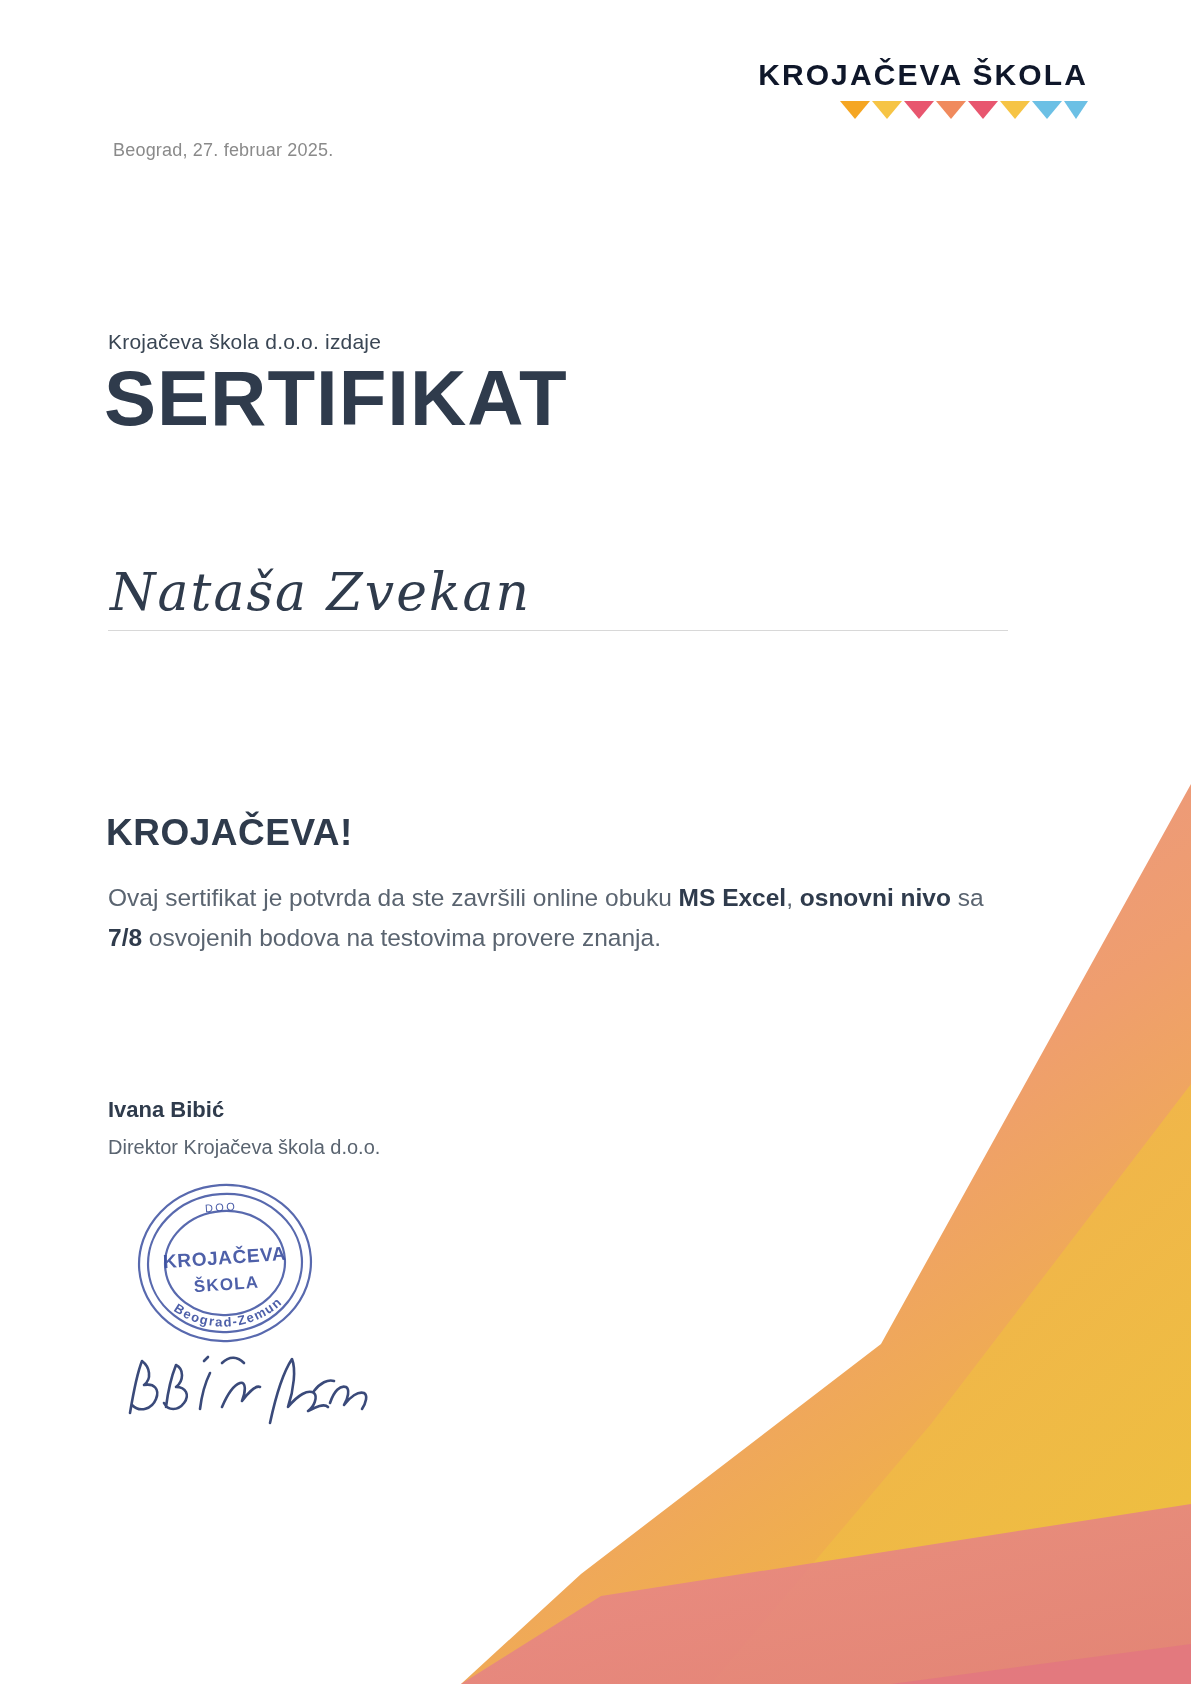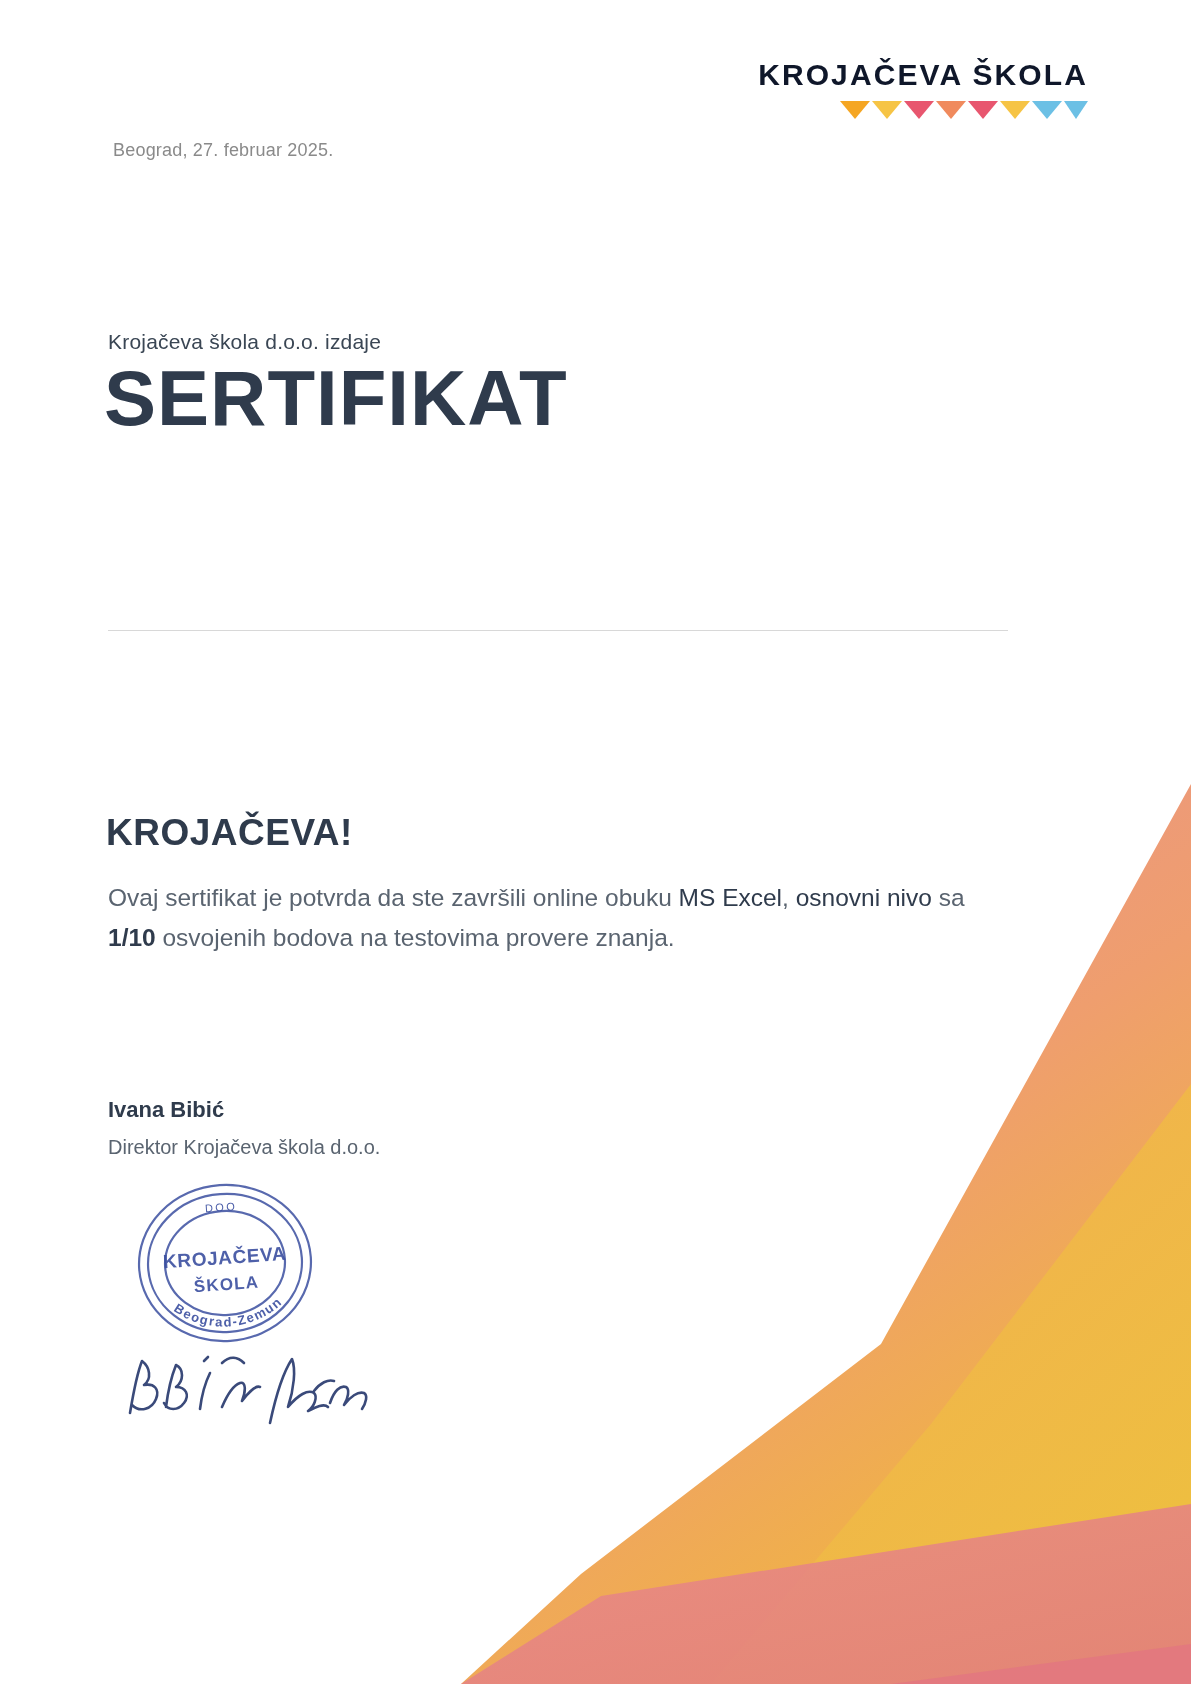--- a/index.html
+++ b/index.html
@@ -122,21 +122,21 @@
   }
   .body-text {
     position: absolute;
     left: 108px;
     top: 878px;
     width: 880px;
     font-size: 24.5px;
     line-height: 1.62;
     color: #5a6470;
   }
-  .body-text b { color: #2f3b4c; font-weight: 400; }
+  .body-text b { color: #2f3b4c; font-weight: 700; }
   .score { color: #2f3b4c; font-weight: 700; }
 
   
   .sig-name {
     position: absolute;
     left: 108px;
     top: 1097px;
     font-size: 22px;
     font-weight: 700;
     color: #2f3b4c;
@@ -206,25 +206,26 @@
         <polygon points="160,0 190,0 175,18" fill="#f6c445"></polygon>
         <polygon points="192,0 222,0 207,18" fill="#6cc0e5"></polygon>
         <polygon points="224,0 248,0 236,18" fill="#6cc0e5"></polygon>
       </svg>
     </div>
   </div>
 
   <div class="issuer">Krojačeva škola d.o.o. izdaje</div>
   <div class="cert-title">SERTIFIKAT</div>
 
+  <div class="recipient">Nataša Zvekan</div>
   <div class="recipient-rule"></div>
 
   <div class="congrats">KROJAČEVA!</div>
   <div class="body-text">
-    <span>Ovaj sertifikat je potvrda da ste završili online obuku </span><b>MS Excel</b><span>, </span><b>osnovni nivo</b><span> sa </span><span class="score">1/10</span><span> osvojenih bodova na testovima provere znanja.</span>
+    <span>Ovaj sertifikat je potvrda da ste završili online obuku </span><b>MS Excel</b><span>, </span><b>osnovni nivo</b><span> sa </span><span class="score">7/8</span><span> osvojenih bodova na testovima provere znanja.</span>
   </div>
 
   <div class="sig-name">Ivana Bibić</div>
   <div class="sig-role">Direktor Krojačeva škola d.o.o.</div>
 
   <div class="stamp">
     <svg width="210" height="170" viewBox="0 0 210 170" xmlns="http://www.w3.org/2000/svg">
       <g transform="rotate(-4 105 85)" fill="none" stroke="#3b4fa0" stroke-width="2.2" opacity="0.85">
         <ellipse cx="105" cy="85" rx="86" ry="78"></ellipse>
         <ellipse cx="105" cy="85" rx="77" ry="69"></ellipse>

